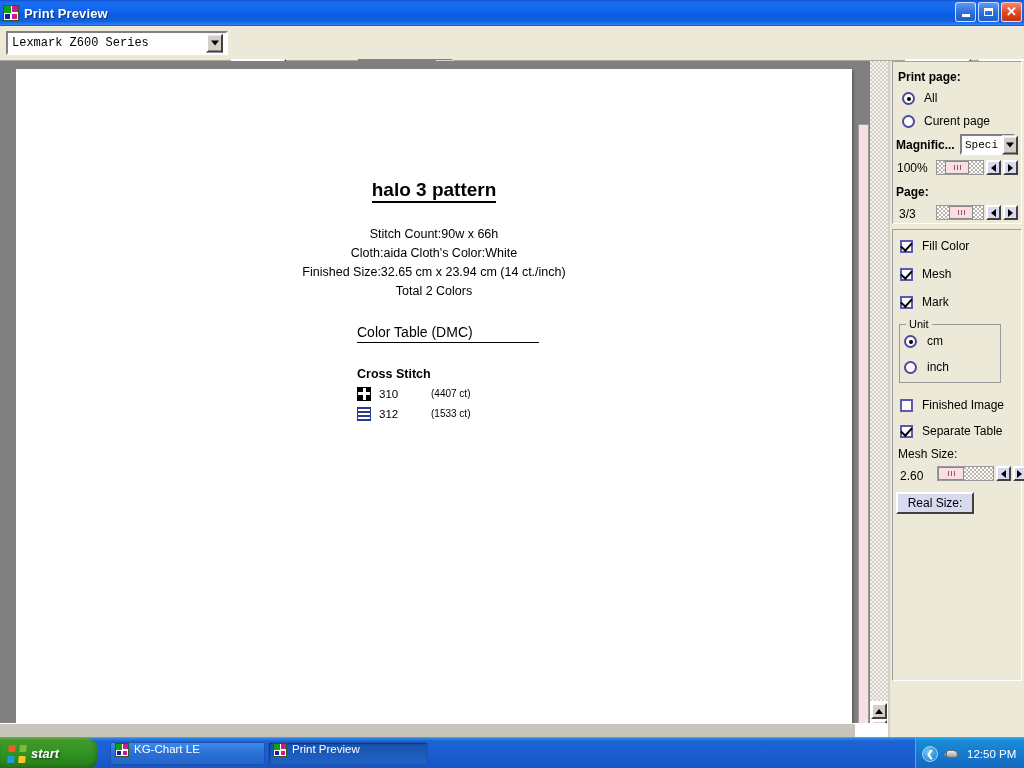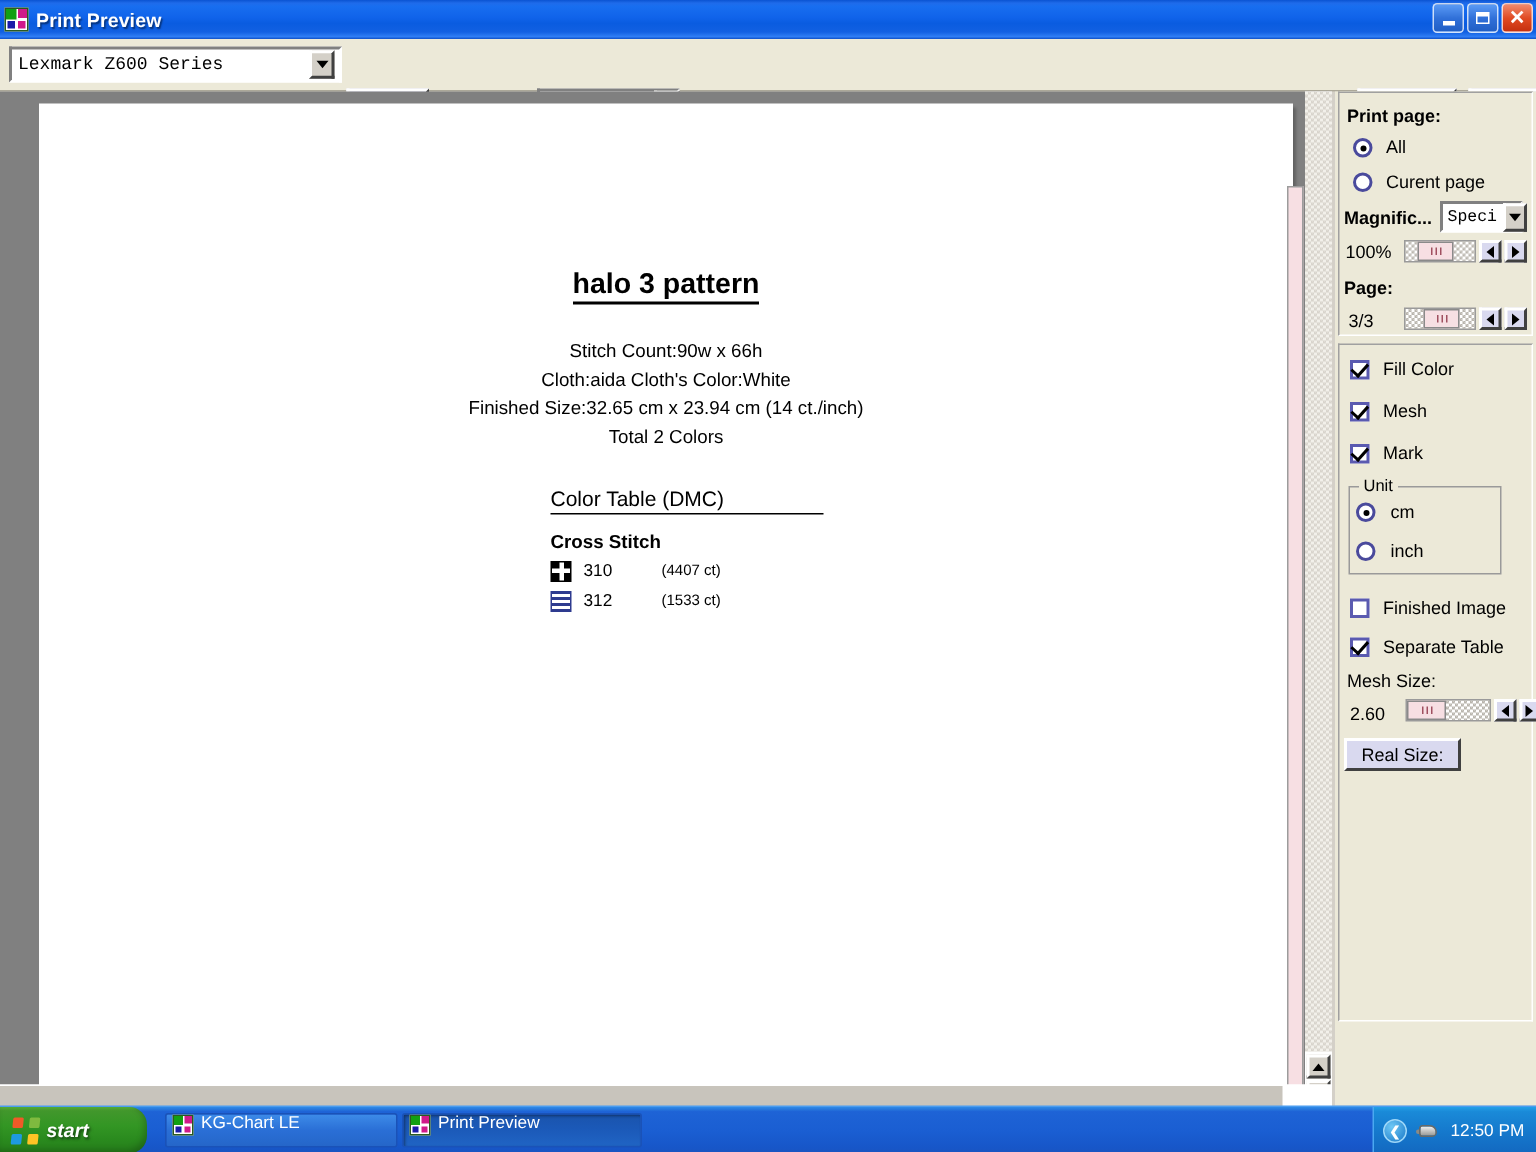--- a/index.html
+++ b/index.html
@@ -103,37 +103,37 @@
   }
   .lbl-bold { position: absolute; font-size: 13px; font-weight: bold; color: #000; }
 
   
   .preview-wrap {
     position: absolute; left: 0; top: 61px; width: 888px; height: 676px;
     background: #808080;
     box-sizing: border-box;
   }
   .page {
-    position: absolute; left: 26px; top: 8px; width: 836px; height: 658px;
+    position: absolute; left: 16px; top: 8px; width: 836px; height: 658px;
     background: #ffffff;
     box-shadow: 2px 2px 2px rgba(0,0,0,0.25);
   }
   .doc-title {
     position: absolute; left: 0; top: 110px; width: 836px;
     text-align: center;
     font-size: 19px; font-weight: bold; color: #000;
   }
   .doc-title span { border-bottom: 2px solid #000; padding-bottom: 1px; }
   .doc-line {
     position: absolute; width: 836px; left: 0; text-align: center;
     font-size: 12.5px; color: #000;
   }
   .ct-box { position: absolute; left: 341px; top: 255px; width: 190px; }
   .ct-head { font-size: 14px; color:#000; padding-bottom:2px; border-bottom: 1px solid #000; width: 182px;}
-  .ct-sub { font-size: 12.5px; font-weight: bold; color:#000; margin-top: 11px; }
+  .ct-sub { font-size: 12.5px; font-weight: bold; color:#000; margin-top: 24px; }
   .ct-row { display: flex; align-items: center; margin-top: 5px; height: 15px; }
   .sw { width: 14px; height: 14px; position: relative; box-sizing: border-box; overflow:hidden; }
   .sw.black { background: #000000; }
   .sw.blue  { background: #2e3b8f; }
   .sw .plus-v { position:absolute; left:5.5px; top:1px; width:3px; height:12px; background:#fff; }
   .sw .plus-h { position:absolute; top:5.5px; left:1px; width:12px; height:3px; background:#fff; }
   .sw .bar { position:absolute; left:1px; width:12px; height:2px; background:#fff; }
   .ct-num { font-size: 11.5px; color:#000; margin-left: 8px; width: 52px; }
   .ct-cnt { font-size: 10px; color:#000; }
 

